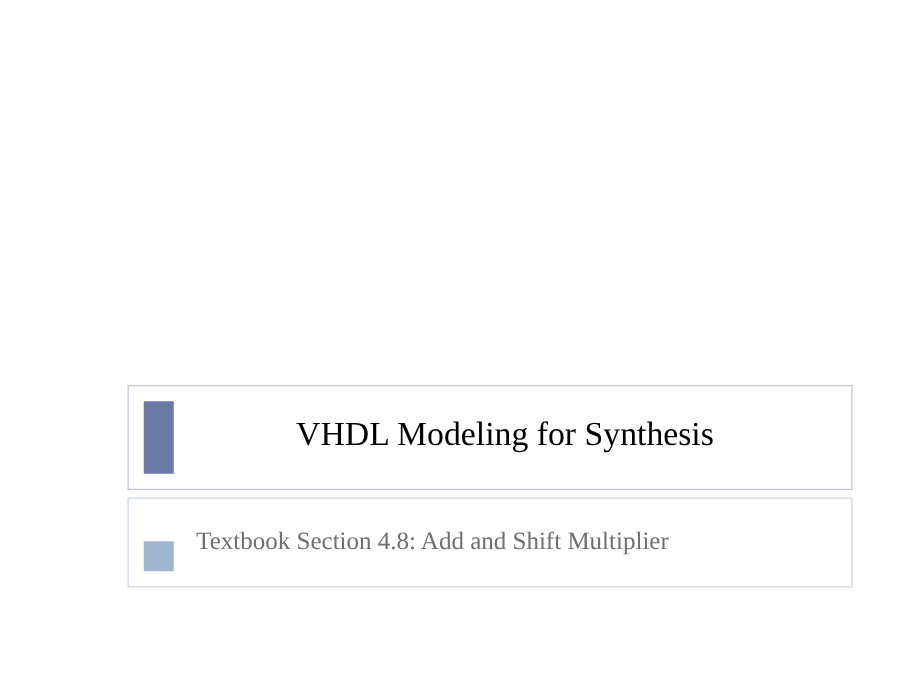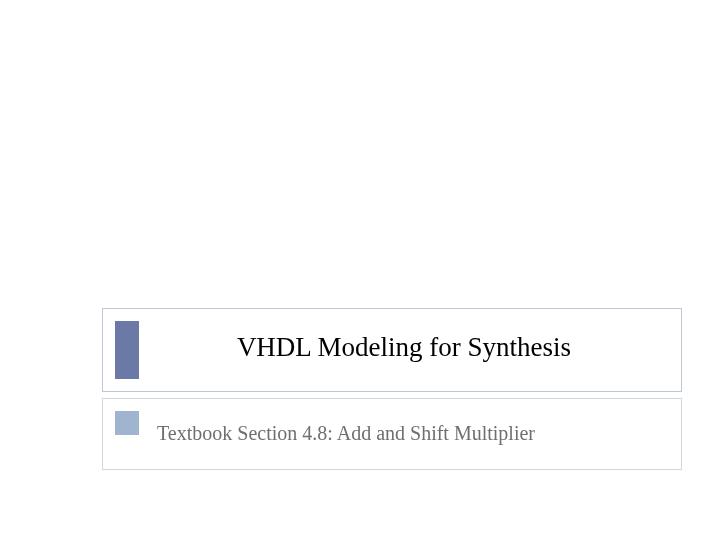--- a/index.html
+++ b/index.html
@@ -33,21 +33,21 @@
     line-height: 1.25;
     font-weight: 400;
   }
   .subtitle-block {
     position: absolute;
     left: 78px;
     right: 62px;
     top: 374px;
     border: 1px solid #cdd6e2;
     display: flex;
-    align-items: flex-start;
+    align-items: flex-end;
   }
   .subtitle-accent {
     width: 10px;
     background: #9fb4cf;
     flex-shrink: 0;
   }
   .subtitle-text {
     flex: 1;
     padding: 10px 18px 12px 18px;
     color: #6f6f6f;

